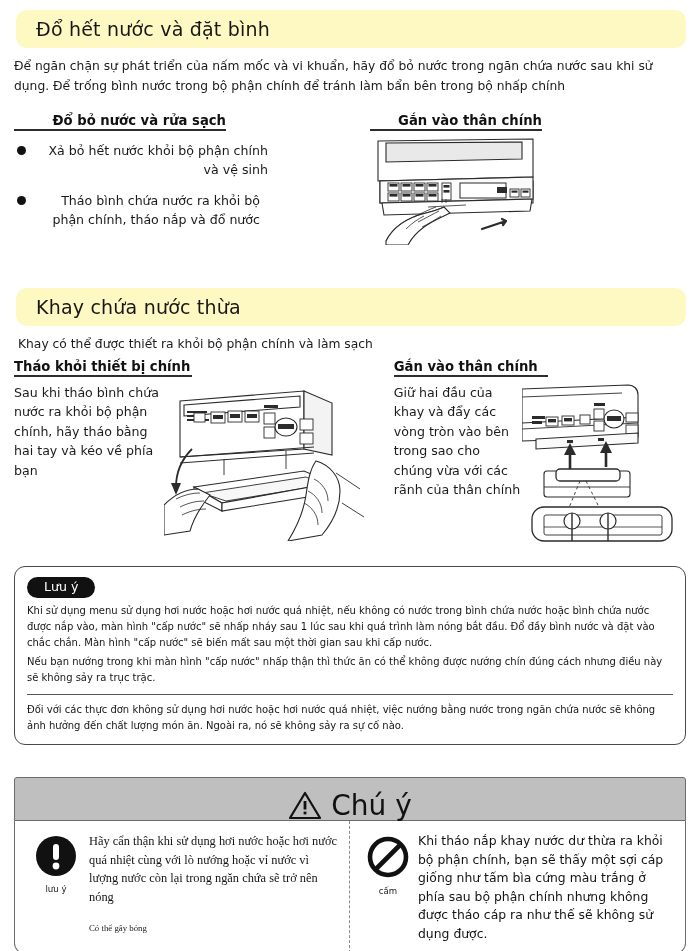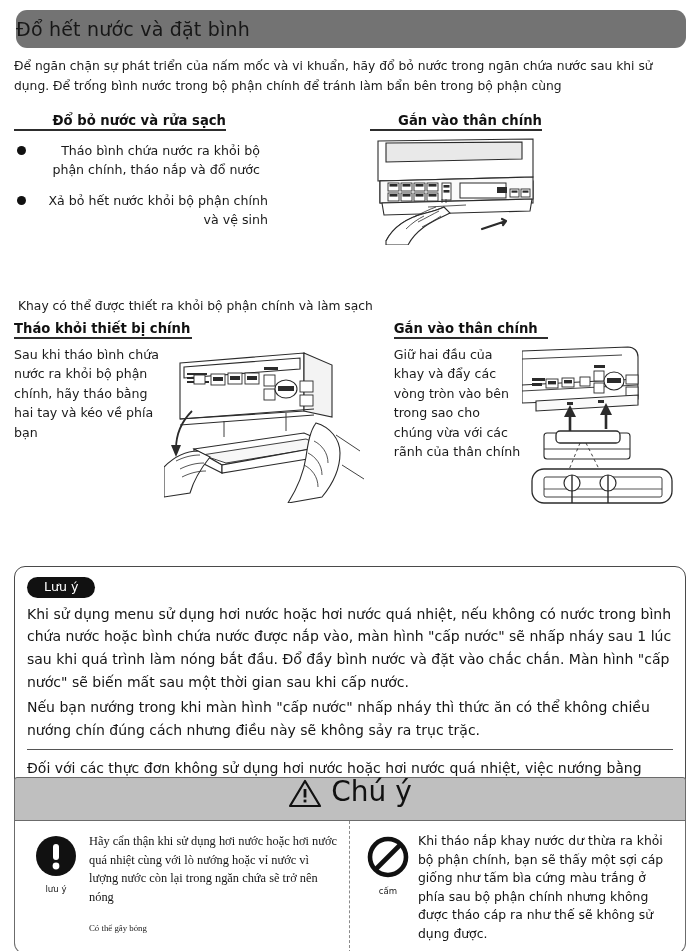--- a/index.html
+++ b/index.html
@@ -11,26 +11,27 @@
     height: 951px;
     background: #ffffff;
     font-family: "DejaVu Sans", sans-serif;
     color: #1a1a1a;
     overflow: hidden;
     position: relative;
   }
 
   
   .banner {
-    background: #737373;
+    background: #fef9c3;
     border-radius: 11px;
     height: 38px;
     margin: 0 14px 0 16px;
     display: flex;
     align-items: center;
+    padding-left: 20px;
     box-sizing: border-box;
   }
   .banner-title {
     font-size: 19px;
     letter-spacing: .2px;
     color: #171717;
   }
 
   .intro {
     margin: 9px 16px 0 14px;
@@ -100,21 +101,21 @@
     display: inline-block;
     background: #111;
     color: #fff;
     border-radius: 11px;
     font-size: 12.6px;
     padding: 2px 17px 3px 17px;
     line-height: 1.25;
     margin-bottom: 5px;
   }
   .note-p {
-    font-size: 14px;
+    font-size: 10px;
     line-height: 1.62;
     margin: 0 0 3px 0;
     color: #151515;
   }
   .note-sep {
     border-top: 1.1px solid #555;
     margin: 7px 0 7px 0;
   }
 
   
@@ -124,21 +125,21 @@
     top: 777px;
     width: 672px;
     box-sizing: border-box;
   }
   .caution-head {
     background: #bfbfbf;
     border: 1.2px solid #6b6b6b;
     border-radius: 3px 3px 0 0;
     height: 44px;
     display: flex;
-    align-items: flex-start;
+    align-items: flex-end;
     justify-content: center;
     gap: 9px;
     box-sizing: border-box;
   }
   .caution-head-text {
     font-size: 28px;
     color: #111;
     line-height: 1;
   }
   .caution-body {
@@ -183,36 +184,36 @@
 </style>
 </head>
 <body>
 
 <div>
 
   <div class="banner" style="margin-top:10px;">
     <span class="banner-title">Đổ hết nước và đặt bình</span>
   </div>
 
-  <p class="intro">Để ngăn chặn sự phát triển của nấm mốc và vi khuẩn, hãy đổ bỏ nước trong ngăn chứa nước sau khi sử dụng. Để trống bình nước trong bộ phận chính để tránh làm bẩn bên trong bộ phận cùng</p>
+  <p class="intro">Để ngăn chặn sự phát triển của nấm mốc và vi khuẩn, hãy đổ bỏ nước trong ngăn chứa nước sau khi sử dụng. Để trống bình nước trong bộ phận chính để tránh làm bẩn bên trong bộ nhấp chính</p>
 
   <div class="cols" style="margin-top:12px;text-align:right;">
 
     <div class="col" style="width:356px;">
       <div class="sub-head-rule" style="width:212px;">
         <span class="sub-head">Đổ bỏ nước và rửa sạch</span>
       </div>
       <div class="bullets">
         <div class="bullet">
           <span class="dot"></span>
-          <span style="width:225px;">Tháo bình chứa nước ra khỏi bộ phận chính, tháo nắp và đổ nước</span>
+          <span style="width:233px;">Xả bỏ hết nước khỏi bộ phận chính và vệ sinh</span>
         </div>
         <div class="bullet">
           <span class="dot"></span>
-          <span style="width:233px;">Xả bỏ hết nước khỏi bộ phận chính và vệ sinh</span>
+          <span style="width:225px;">Tháo bình chứa nước ra khỏi bộ phận chính, tháo nắp và đổ nước</span>
         </div>
       </div>
     </div>
 
     <div class="col" style="width:312px;">
       <div class="sub-head-rule" style="width:172px;">
         <span class="sub-head">Gắn vào thân chính</span>
       </div>
       <div style="display:flex; margin-top:6px;">
 
@@ -271,20 +272,23 @@
 
           <path d="M112 92 L136 84 L132 82 M136 84 L133 88" stroke-width="2.2" stroke-linecap="round" stroke-linejoin="round"></path>
         </svg>
       </div>
     </div>
   </div>
 </div>
 
 <div style="position:absolute; left:0; top:288px; width:700px;">
 
+  <div class="banner">
+    <span class="banner-title">Khay chứa nước thừa</span>
+  </div>
 
   <p class="intro" style="margin-left:18px;">Khay có thể được thiết ra khỏi bộ phận chính và làm sạch</p>
 
   <div class="cols" style="">
 
     <div class="col" style="width:382px;">
       <div class="sub-head-rule" style="width:178px;">
         <span class="sub-head">Tháo khỏi thiết bị chính</span>
       </div>
       <div style="display:flex; margin-top:6px;">
@@ -406,21 +410,21 @@
           <path d="M50 130 L50 158 M86 130 L86 158" stroke-width="1.4"></path>
         </svg>
       </div>
     </div>
   </div>
 </div>
 
 <div class="note-box">
   <div class="note-badge">Lưu ý</div>
   <p class="note-p">Khi sử dụng menu sử dụng hơi nước hoặc hơi nước quá nhiệt, nếu không có nước trong bình chứa nước hoặc bình chứa nước được nắp vào, màn hình "cấp nước" sẽ nhấp nháy sau 1 lúc sau khi quá trình làm nóng bắt đầu. Đổ đầy bình nước và đặt vào chắc chắn. Màn hình "cấp nước" sẽ biến mất sau một thời gian sau khi cấp nước.</p>
-  <p class="note-p">Nếu bạn nướng trong khi màn hình "cấp nước" nhấp nháy thì thức ăn có thể không chiều nướng chín  đúng cách nhưng điều này sẽ không sảy ra trục trặc.</p>
+  <p class="note-p">Nếu bạn nướng trong khi màn hình "cấp nước" nhấp thận thì thức ăn có thể không được nướng chín  đúng cách nhưng điều này sẽ không sảy ra trục trặc.</p>
   <div class="note-sep"></div>
   <p class="note-p" style="margin-bottom:0;">Đối với các thực đơn không sử dụng hơi nước hoặc hơi nước quá nhiệt, việc nướng bằng nước trong ngăn chứa nước sẽ không ảnh hưởng đến chất lượng món ăn. Ngoài ra, nó sẽ không sảy ra sự cố nào.</p>
 </div>
 
 <div class="caution">
   <div class="caution-head">
     <svg width="34" height="30" viewBox="0 0 34 30" fill="none" stroke="#111" stroke-width="2.2" stroke-linejoin="round">
       <path d="M17 3 L32 28 L2 28 Z"></path>
       <rect x="15.6" y="11" width="2.8" height="8.5" fill="#111" stroke="none"></rect>
       <rect x="15.6" y="21.6" width="2.8" height="2.8" fill="#111" stroke="none"></rect>

